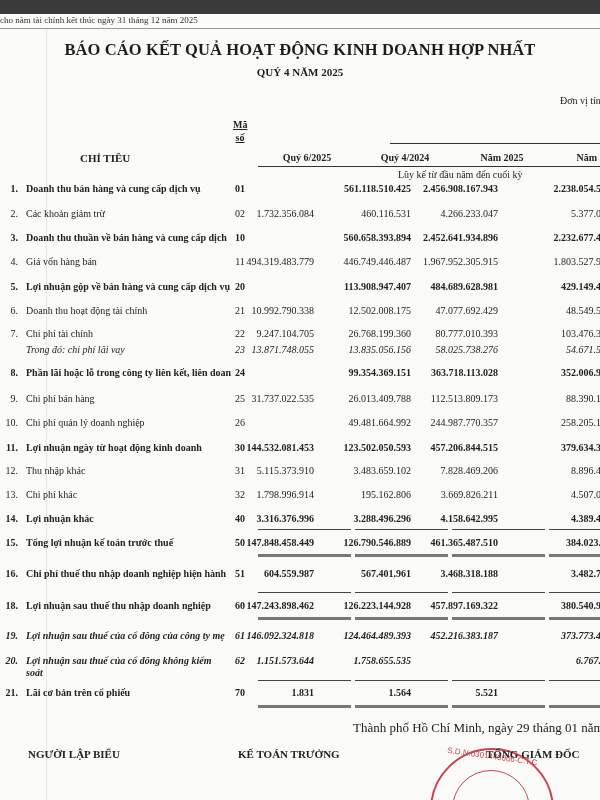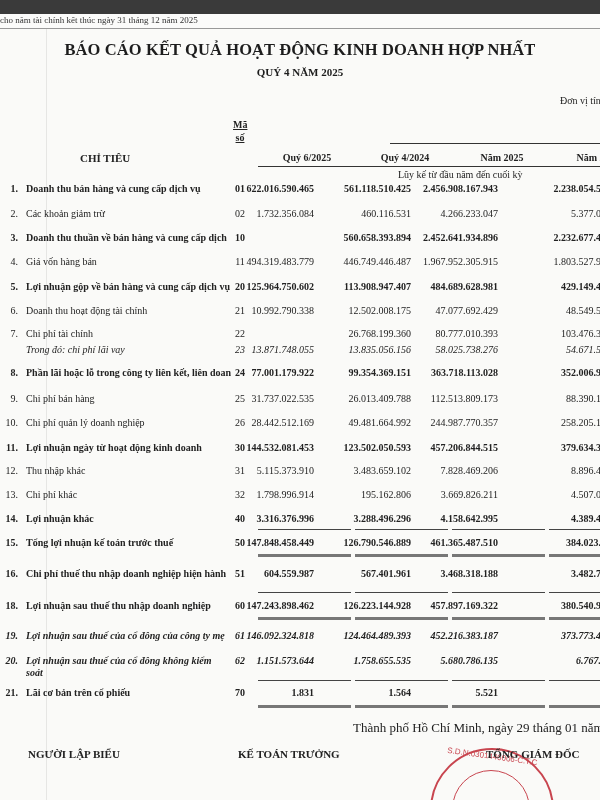--- a/index.html
+++ b/index.html
@@ -57,21 +57,20 @@
 <div class="colhdr" style="left:457px">Năm 2025</div>
 <div class="colhdr" style="left:553px">Năm 2024</div>
 <div class="colline" style="left:258px;width:590px"></div>
 <div class="colline" style="left:390px;top:143px;width:260px"></div>
 
 <div id="rows">
     <div class="row bold" style="top: 181px;">
       <span class="rn">1.</span>
       <span class="lbl">Doanh thu bán hàng và cung cấp dịch vụ</span>
       <span class="code">01</span>
-      <span class="v v1">622.016.590.465</span>
       <span class="v v2">561.118.510.425</span>
       <span class="v v3">2.456.908.167.943</span>
       <span class="v v4">2.238.054.50</span>
     </div>
     <div class="row" style="top: 206px;">
       <span class="rn">2.</span>
       <span class="lbl">Các khoản giảm trừ</span>
       <span class="code">02</span>
       <span class="v v1">1.732.356.084</span>
       <span class="v v2">460.116.531</span>
@@ -92,74 +91,72 @@
       <span class="code">11</span>
       <span class="v v1">494.319.483.779</span>
       <span class="v v2">446.749.446.487</span>
       <span class="v v3">1.967.952.305.915</span>
       <span class="v v4">1.803.527.97</span>
     </div>
     <div class="row bold" style="top: 279px;">
       <span class="rn">5.</span>
       <span class="lbl">Lợi nhuận gộp về bán hàng và cung cấp dịch vụ</span>
       <span class="code">20</span>
-      <span class="v v1">125.964.750.602</span>
       <span class="v v2">113.908.947.407</span>
       <span class="v v3">484.689.628.981</span>
       <span class="v v4">429.149.45</span>
     </div>
     <div class="row" style="top: 303px;">
       <span class="rn">6.</span>
       <span class="lbl">Doanh thu hoạt động tài chính</span>
       <span class="code">21</span>
       <span class="v v1">10.992.790.338</span>
       <span class="v v2">12.502.008.175</span>
       <span class="v v3">47.077.692.429</span>
       <span class="v v4">48.549.58</span>
     </div>
     <div class="row" style="top: 326px;">
       <span class="rn">7.</span>
       <span class="lbl">Chi phí tài chính</span>
       <span class="code">22</span>
+      <span class="v v1">9.247.104.705</span>
       <span class="v v2">26.768.199.360</span>
       <span class="v v3">80.777.010.393</span>
       <span class="v v4">103.476.34</span>
     </div>
     <div class="row ital" style="top: 342px;">
       <span class="rn"></span>
       <span class="lbl">Trong đó: chi phí lãi vay</span>
       <span class="code">23</span>
       <span class="v v1">13.871.748.055</span>
       <span class="v v2">13.835.056.156</span>
       <span class="v v3">58.025.738.276</span>
       <span class="v v4">54.671.58</span>
     </div>
     <div class="row bold" style="top: 365px;">
       <span class="rn">8.</span>
       <span class="lbl">Phần lãi hoặc lỗ trong công ty liên kết, liên doan</span>
       <span class="code">24</span>
-      <span class="v v1">77.001.179.922</span>
       <span class="v v2">99.354.369.151</span>
       <span class="v v3">363.718.113.028</span>
       <span class="v v4">352.006.94</span>
     </div>
     <div class="row" style="top: 391px;">
       <span class="rn">9.</span>
       <span class="lbl">Chi phí bán hàng</span>
       <span class="code">25</span>
       <span class="v v1">31.737.022.535</span>
       <span class="v v2">26.013.409.788</span>
       <span class="v v3">112.513.809.173</span>
       <span class="v v4">88.390.17</span>
     </div>
     <div class="row" style="top: 415px;">
       <span class="rn">10.</span>
       <span class="lbl">Chi phí quản lý doanh nghiệp</span>
       <span class="code">26</span>
-      <span class="v v1">28.442.512.169</span>
       <span class="v v2">49.481.664.992</span>
       <span class="v v3">244.987.770.357</span>
       <span class="v v4">258.205.15</span>
     </div>
     <div class="row bold" style="top: 440px;">
       <span class="rn">11.</span>
       <span class="lbl">Lợi nhuận ngày từ hoạt động kinh doanh</span>
       <span class="code">30</span>
       <span class="v v1">144.532.081.453</span>
       <span class="v v2">123.502.050.593</span>
@@ -229,21 +226,20 @@
       <span class="v v3">452.216.383.187</span>
       <span class="v v4">373.773.44</span>
     </div>
     <div class="row bold ital" style="top: 653px;">
       <span class="rn">20.</span>
       <span class="lbl">Lợi nhuận sau thuế của cổ đông không kiểm</span>
       <span class="lbl" style="top: 12px; text-align: center;">soát</span>
       <span class="code">62</span>
       <span class="v v1">1.151.573.644</span>
       <span class="v v2">1.758.655.535</span>
-      <span class="v v3">5.680.786.135</span>
       <span class="v v4">6.767.5</span>
     </div>
     <div class="row bold" style="top: 685px;">
       <span class="rn">21.</span>
       <span class="lbl">Lãi cơ bản trên cổ phiếu</span>
       <span class="code">70</span>
       <span class="v v1">1.831</span>
       <span class="v v2">1.564</span>
       <span class="v v3">5.521</span>
       <span class="v v4"></span>

